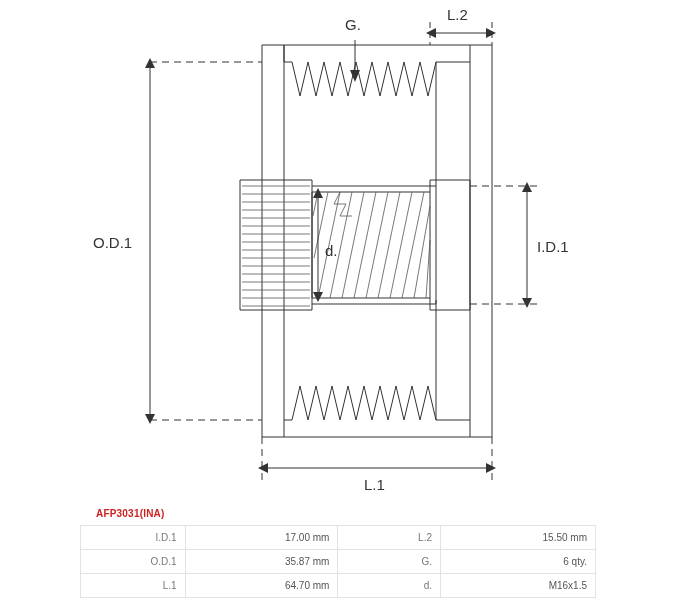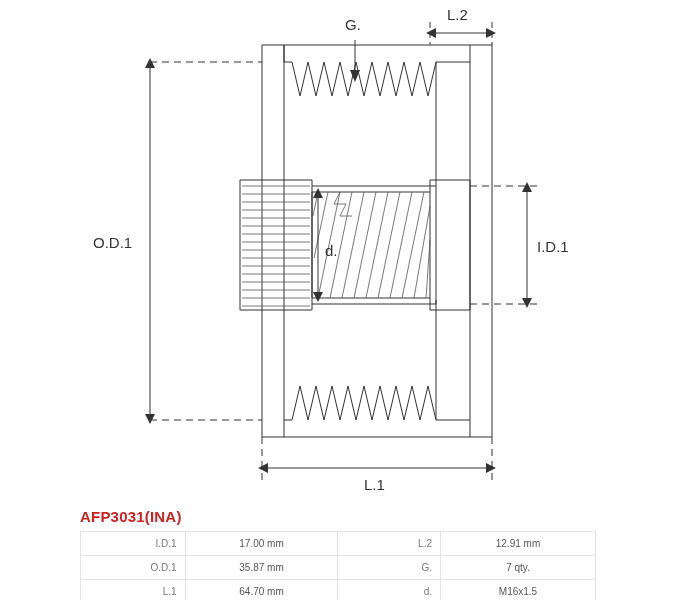--- a/index.html
+++ b/index.html
@@ -31,45 +31,46 @@
     fill: #333333;
   }
   #spec-block {
     position: absolute;
     left: 80px;
     top: 508px;
     width: 516px;
   }
   #part-code {
     color: #cc2222;
-    font-size: 15px;
+    font-size: 10px;
     font-weight: bold;
     margin-bottom: 6px;
     letter-spacing: 0.2px;
+    margin-left: 16px;
   }
   table.spec {
     border-collapse: collapse;
     width: 516px;
     font-size: 10px;
     color: #666666;
   }
   table.spec td {
     border: 1px solid #e2e2e2;
     height: 23px;
     padding: 0 8px;
     vertical-align: middle;
     background: #ffffff;
   }
   td.k {
     text-align: right;
     width: 100px;
     color: #777777;
   }
   td.v {
-    text-align: center;
+    text-align: right;
     width: 158px;
     color: #555555;
   }
 </style>
 </head>
 <body>
 
 <div id="diagram-area">
   <svg width="674" height="500" viewBox="0 0 674 500" xmlns="http://www.w3.org/2000/svg">
     <g stroke="#333333" fill="none" stroke-width="1">
@@ -205,27 +206,27 @@
 </div>
 
 <div id="spec-block">
   <div id="part-code">AFP3031(INA)</div>
   <table class="spec">
     <tbody>
       <tr>
         <td class="k">I.D.1</td>
         <td class="v">17.00 mm</td>
         <td class="k">L.2</td>
-        <td class="v">12.91 mm</td>
+        <td class="v">15.50 mm</td>
       </tr>
       <tr>
         <td class="k">O.D.1</td>
         <td class="v">35.87 mm</td>
         <td class="k">G.</td>
-        <td class="v">7 qty.</td>
+        <td class="v">6 qty.</td>
       </tr>
       <tr>
         <td class="k">L.1</td>
         <td class="v">64.70 mm</td>
         <td class="k">d.</td>
         <td class="v">M16x1.5</td>
       </tr>
     </tbody>
   </table>
 </div>

